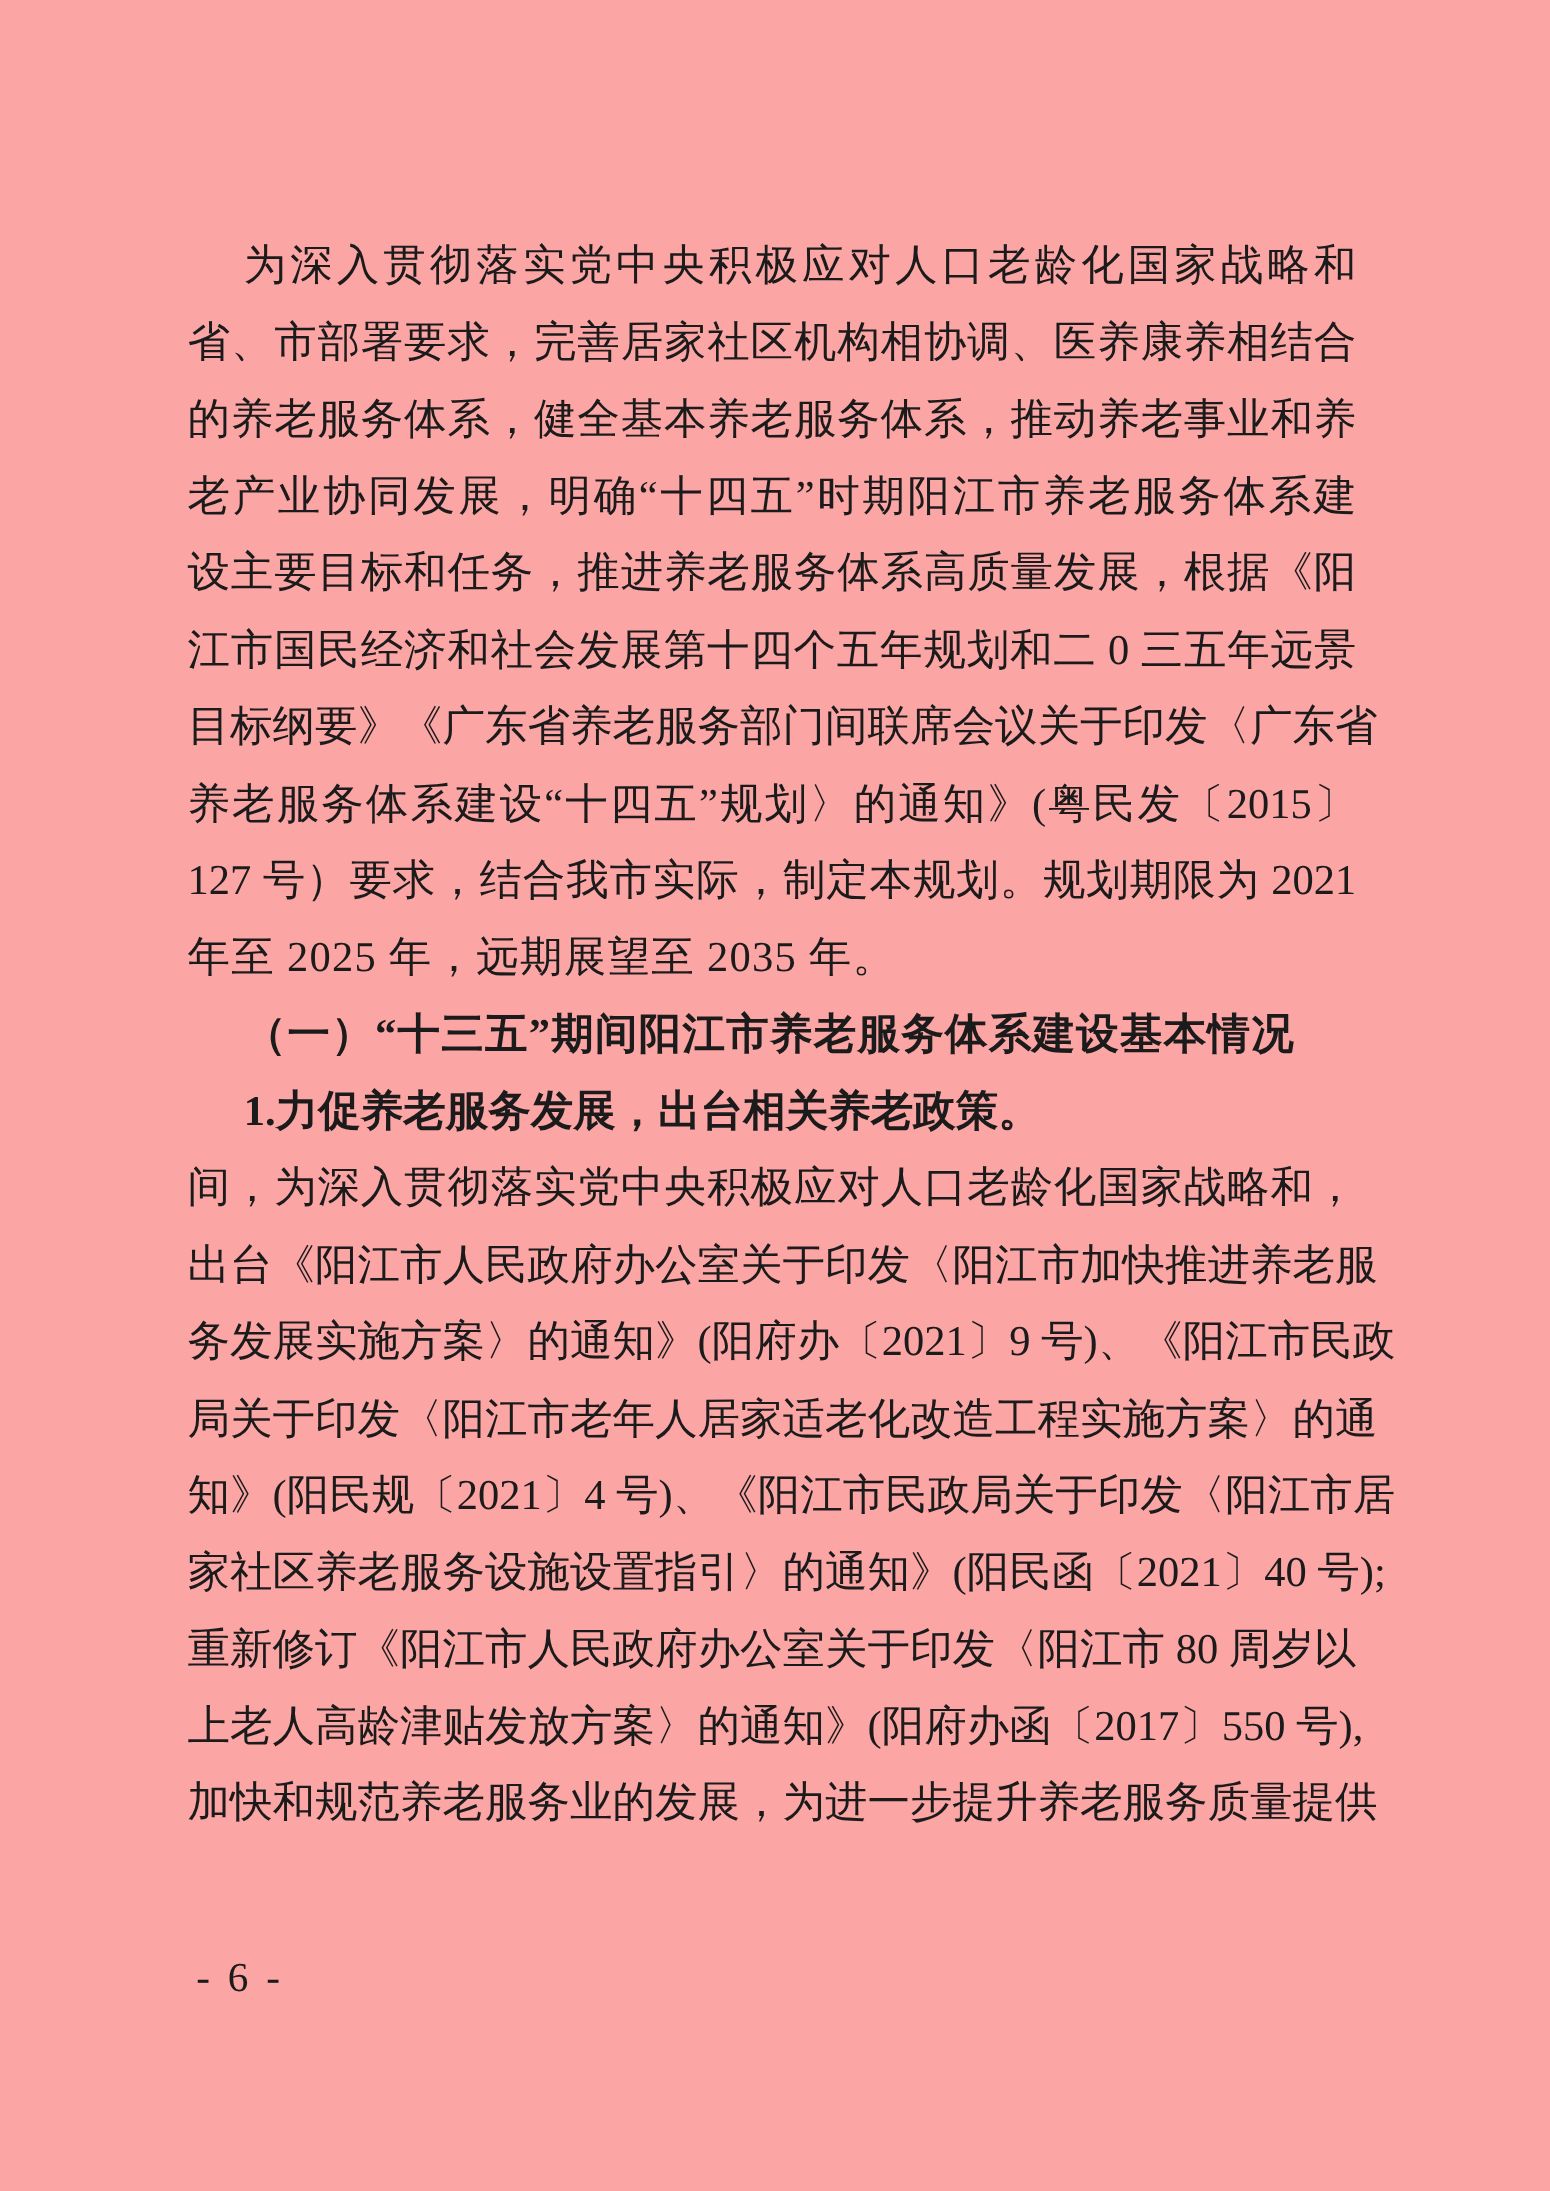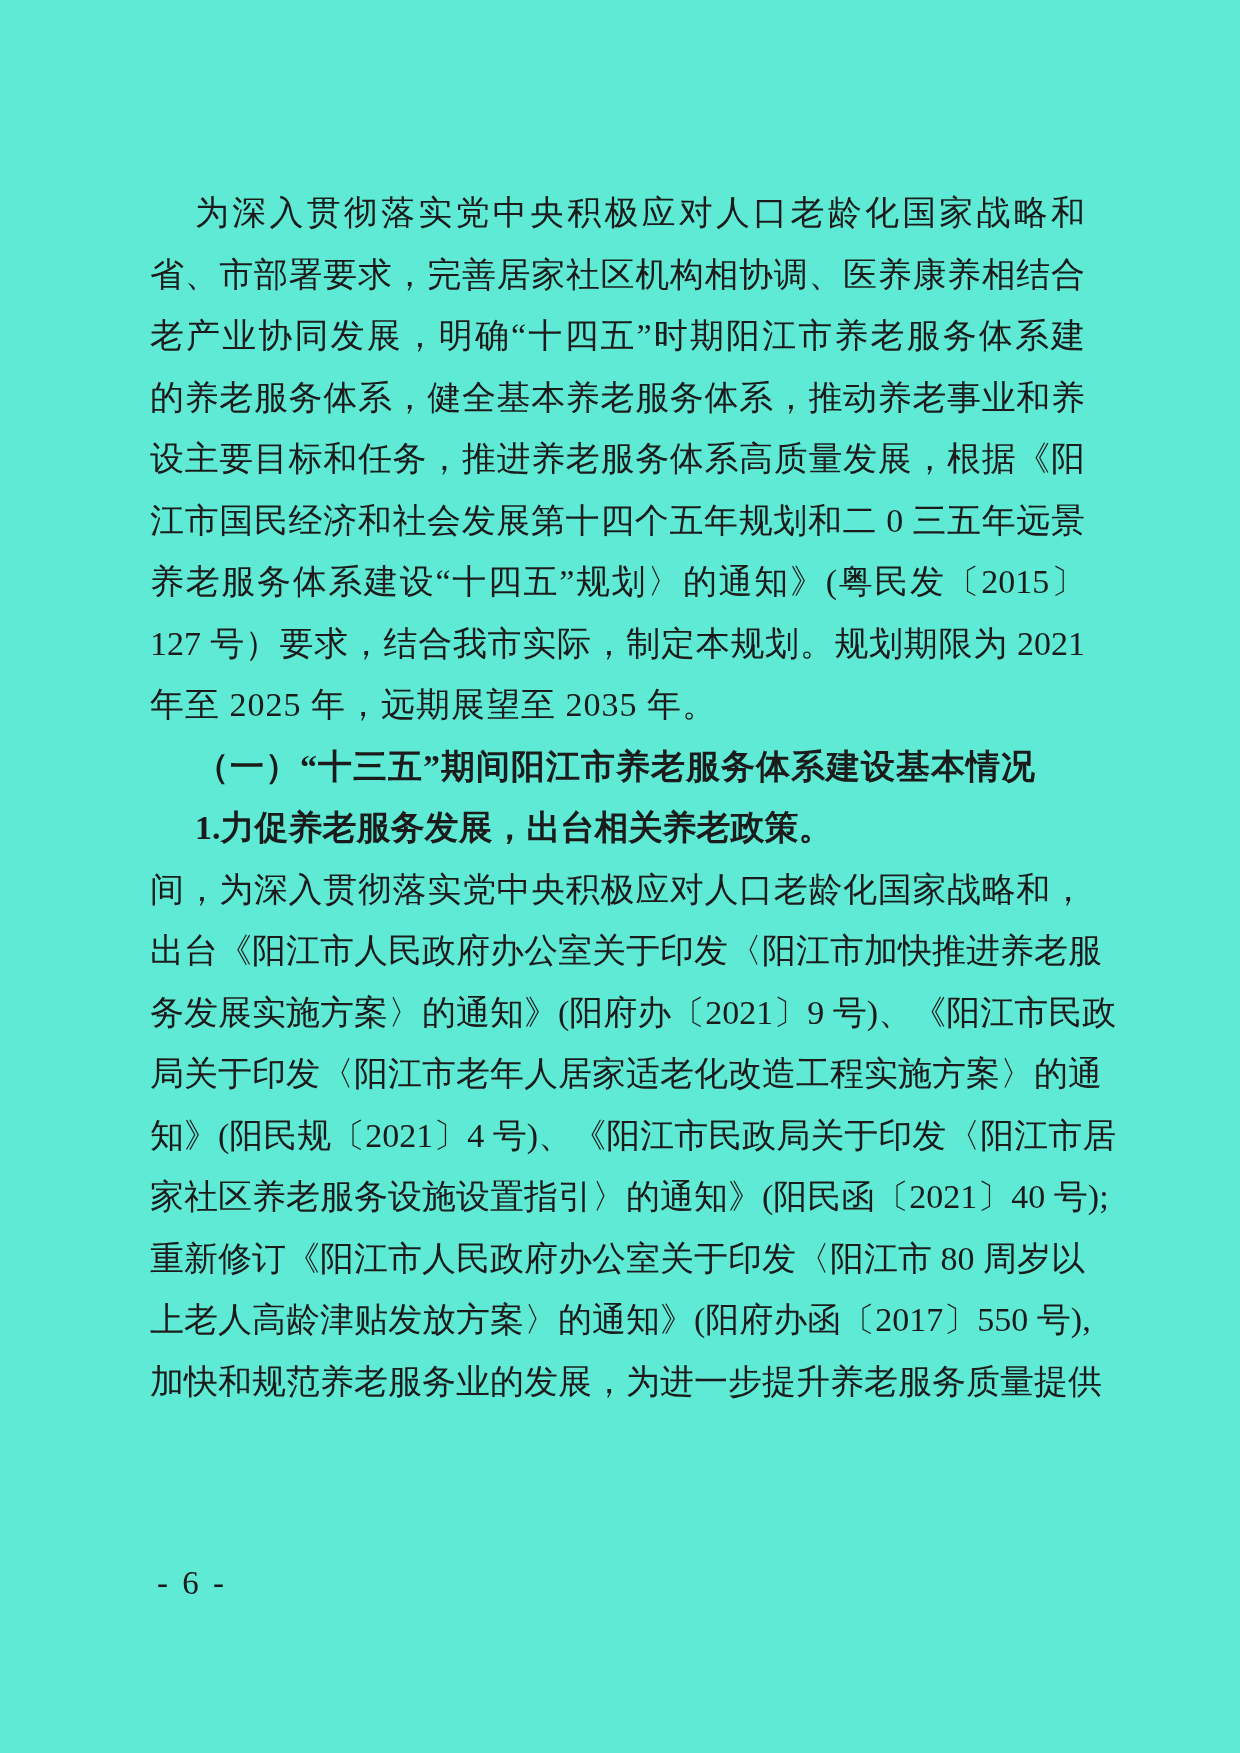--- a/index.html
+++ b/index.html
@@ -5,21 +5,21 @@
   html, body {
     margin: 0;
     padding: 0;
     background: #e8e8e8;
   }
   .page {
     position: relative;
     width: 1240px;
     height: 1753px;
     margin: 0 auto;
-    background: #5eead4;
+    background: #fca5a5;
     overflow: hidden;
     font-family: "Liberation Serif", "DejaVu Serif", serif;
     color: #1b1b1b;
   }
   .doc {
     position: absolute;
     top: 182px;
     left: 150px;
     width: 935px;
   }
@@ -59,24 +59,25 @@
   }
 </style>
 </head>
 <body>
 
 <div class="page">
   <div class="doc">
       <div class="block">
         <div class="line indent">为深入贯彻落实党中央积极应对人口老龄化国家战略和</div>
         <div class="line">省、市部署要求，完善居家社区机构相协调、医养康养相结合</div>
+        <div class="line">的养老服务体系，健全基本养老服务体系，推动养老事业和养</div>
         <div class="line">老产业协同发展，明确“十四五”时期阳江市养老服务体系建</div>
-        <div class="line">的养老服务体系，健全基本养老服务体系，推动养老事业和养</div>
         <div class="line">设主要目标和任务，推进养老服务体系高质量发展，根据《阳</div>
         <div class="line">江市国民经济和社会发展第十四个五年规划和二 0 三五年远景</div>
+        <div class="line">目标纲要》《广东省养老服务部门间联席会议关于印发〈广东省</div>
         <div class="line">养老服务体系建设“十四五”规划〉的通知》(粤民发〔2015〕</div>
         <div class="line">127 号）要求，结合我市实际，制定本规划。规划期限为 2021</div>
         <div class="line last">年至 2025 年，远期展望至 2035 年。</div>
       </div>
       <div class="block">
         <div class="line indent heading last">（一）“十三五”期间阳江市养老服务体系建设基本情况</div>
       </div>
       <div class="block">
         <div class="line indent split">
           <span class="bold">1.力促养老服务发展，出台相关养老政策。</span>

